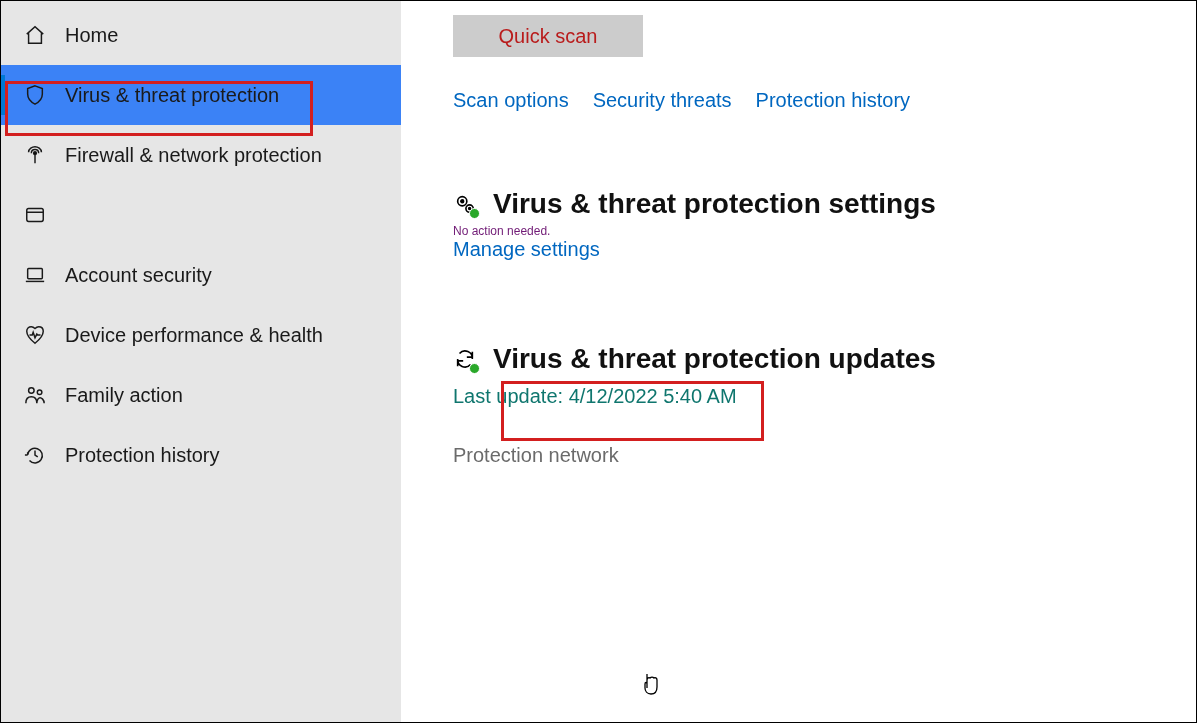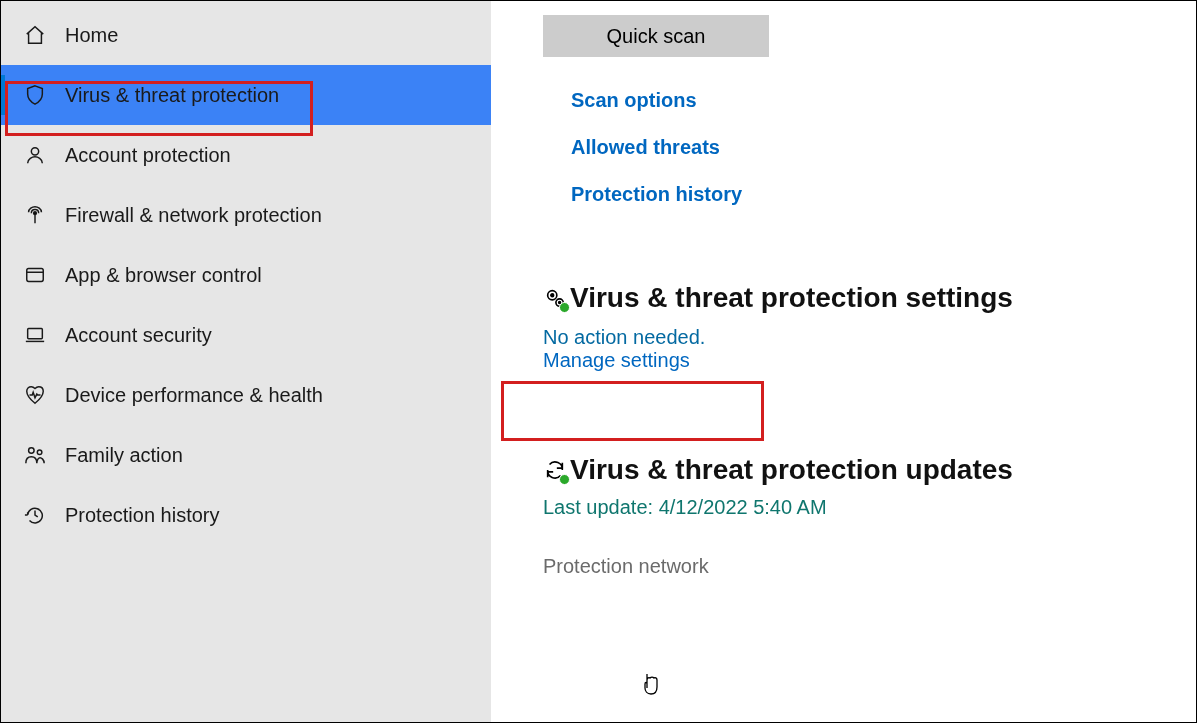--- a/index.html
+++ b/index.html
@@ -10,21 +10,21 @@
       height: 723px;
       overflow: hidden;
       border: 1px solid #000;
       position: relative;
     }
     .container {
       display: flex;
       height: 100%;
     }
     .sidebar {
-      width: 490px;
+      width: 400px;
       background: #e6e6e6;
       padding-top: 4px;
     }
     .sidebar-item {
       display: flex;
       align-items: center;
       height: 60px;
       padding-left: 22px;
       cursor: pointer;
       font-size: 20px;
@@ -61,49 +61,48 @@
       pointer-events: none;
     }
     .main {
       flex: 1;
       padding: 14px 0 0 0;
       position: relative;
     }
     .quick-scan-btn {
       background: #cccccc;
       border: none;
-      width: 226px;
+      width: 190px;
       height: 42px;
       font-size: 20px;
-      color: #000000;
+      color: #b91c1c;
       margin-left: 52px;
       cursor: pointer;
     }
     .link-list {
       margin-top: 32px;
-      margin-left: 80px;
+      margin-left: 52px;
       display: flex;
-      flex-direction: column;
+      flex-direction: row;
       gap: 24px;
-      font-weight: bold;
     }
     .link {
       color: #0067c0;
       font-size: 20px;
       cursor: pointer;
       width: fit-content;
     }
     .section {
       margin-top: 76px;
       margin-left: 52px;
     }
     .section-header {
       display: flex;
       align-items: center;
-      gap: 3px;
+      gap: 16px;
     }
     .section-header .sicon {
       width: 24px;
       height: 24px;
       display: inline-flex;
       align-items: center;
       justify-content: center;
       position: relative;
     }
     .section-header .sicon svg { width: 22px; height: 22px; stroke: #000; fill: none; stroke-width: 1.8; }
@@ -116,23 +115,23 @@
       background: #2aa82a;
       border-radius: 50%;
       border: 1.5px solid #fff;
     }
     .section-title {
       font-size: 28px;
       font-weight: 600;
       color: #111;
     }
     .section-sub {
-      font-size: 20px;
-      margin-top: 12px;
-      color: #0369a1;
+      font-size: 12px;
+      margin-top: 4px;
+      color: #701a75;
     }
     .section-sub2 {
       font-size: 20px;
       margin-top: 10px;
       color: #0f766e;
     }
     .section .link {
       margin-top: 28px;
       margin-left: 0;
       text-align: center;
@@ -182,48 +181,38 @@
 
     <div class="sidebar-item active">
       <span class="icon">
         <svg viewBox="0 0 24 24">
             <path d="M12 2 L20 5 V11 C20 16 16 20 12 22 C8 20 4 16 4 11 V5 Z"></path>
           </svg>
       </span>
       <span>Virus &amp; threat protection</span>
     </div>
 
-    <div class="sidebar-item">
-      <span class="icon">
-        <svg viewBox="0 0 24 24">
-            <circle cx="12" cy="8" r="4"></circle>
-            <path d="M4 21 C4 16 9 14 12 14 C15 14 20 16 20 21"></path>
-          </svg>
-      </span>
-      <span>Account protection</span>
-    </div>
 
     <div class="sidebar-item">
       <span class="icon">
         <svg viewBox="0 0 24 24">
             <path d="M5 9 C5 5 9 3 12 3 C15 3 19 5 19 9 M8 10 C8 7 10 6 12 6 C14 6 16 7 16 10 M12 10 V21"></path>
             <circle cx="12" cy="10" r="1.5" fill="#000"></circle>
           </svg>
       </span>
       <span>Firewall &amp; network protection</span>
     </div>
 
     <div class="sidebar-item">
       <span class="icon">
         <svg viewBox="0 0 24 24">
             <rect x="3" y="5" width="18" height="14" rx="2"></rect>
             <path d="M3 9 H21"></path>
           </svg>
       </span>
-      <span>App &amp; browser control</span>
     </div>
 
     <div class="sidebar-item">
       <span class="icon">
         <svg viewBox="0 0 24 24">
             <rect x="4" y="5" width="16" height="11" rx="1"></rect>
             <path d="M2 19 H22"></path>
           </svg>
       </span>
       <span>Account security</span>
@@ -261,21 +250,21 @@
     </div>
 
   </nav>
 
   <main class="main">
 
     <button class="quick-scan-btn">Quick scan</button>
 
     <div class="link-list">
       <a class="link">Scan options</a>
-      <a class="link">Allowed threats</a>
+      <a class="link">Security threats</a>
       <a class="link">Protection history</a>
     </div>
 
     <section class="section">
       <div class="section-header">
         <span class="sicon">
           <svg viewBox="0 0 24 24">
               <circle cx="9" cy="9" r="5"></circle>
               <circle cx="9" cy="9" r="1.5" fill="#000"></circle>
               <circle cx="17" cy="17" r="4"></circle>

